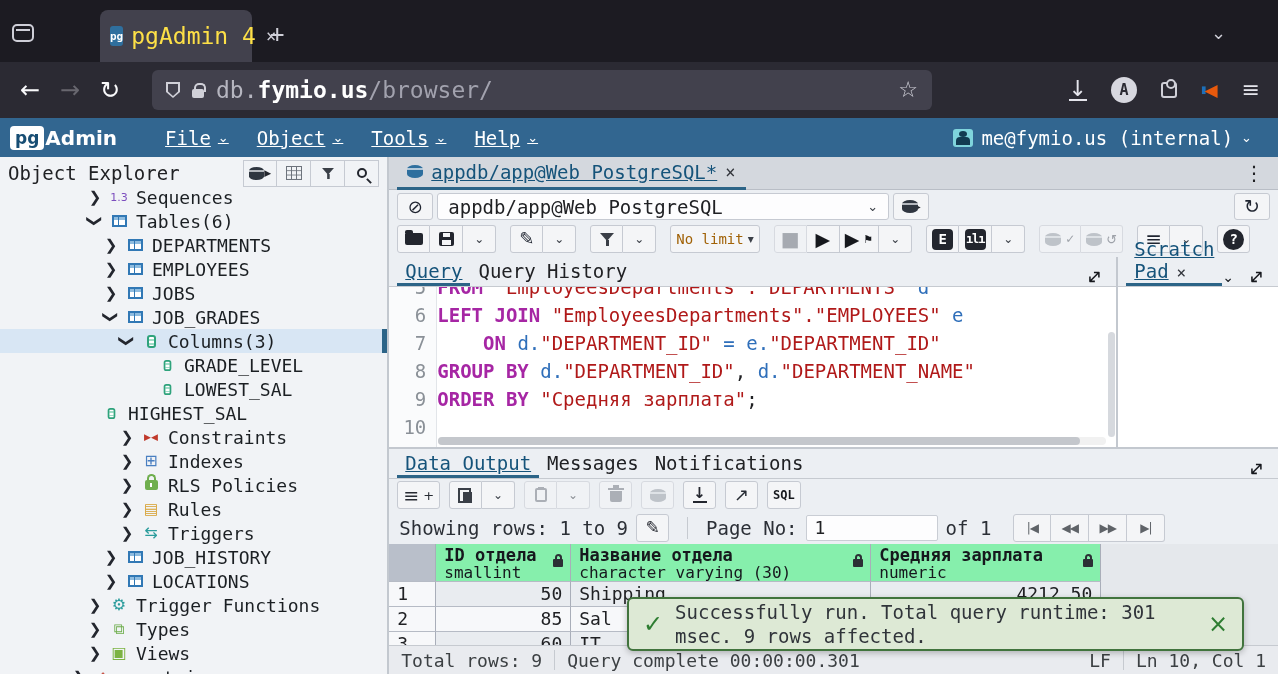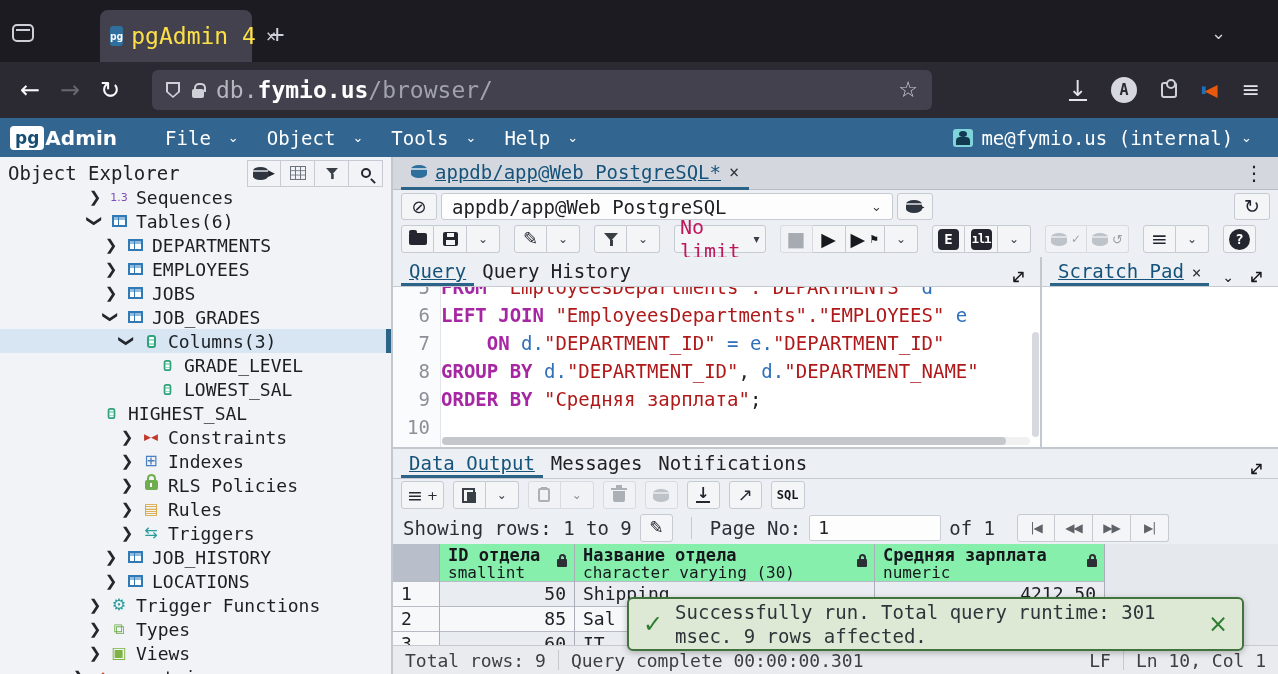--- a/index.html
+++ b/index.html
@@ -36,21 +36,21 @@
   .ic-acct { width:26px; height:26px; border-radius:50%; background:#d7d7df; color:#2b2a33; font:bold 15px "DejaVu Sans Mono"; display:flex; align-items:center; justify-content:center; }
   .ic-puzzle { width:16px; height:16px; border:2px solid #d0d0d8; border-radius:3px; position:relative; }
   .ic-puzzle::before { content:""; position:absolute; top:-5px; left:3px; width:6px; height:6px; border:2px solid #d0d0d8; border-radius:50%; background:#2b2a33; }
   .ic-mega { display:flex; align-items:center; }
 
   
   .appmenu { height:39px; background:#326690; display:flex; align-items:center; padding:0 10px; color:#fff; }
   .logo { display:flex; align-items:center; gap:1px; margin-right:34px; }
   .logo .pgbox { background:#fff; color:#174e74; border-radius:4px; font:bold 17px "DejaVu Sans",sans-serif; padding:2px 5px; }
   .logo .adm { font:bold 20px "DejaVu Sans",sans-serif; color:#fff; }
-  .menu-item { font-size:19px; margin:18px 14px; display:flex; align-items:center; gap:17px; }
+  .menu-item { font-size:19px; margin:18px 14px; display:flex; align-items:center; gap:7px;text-decoration:underline; }
   .menu-item .g, .userbox .g { font-size:13px; }
   .userbox { margin-left:auto; display:flex; align-items:center; gap:8px; font-size:19px; padding-right:16px; }
   .ic-user { width:20px; height:18px; position:relative; background:#7fd4dc; border-radius:3px; }
   .ic-user::before { content:""; position:absolute; left:6px; top:2px; width:8px; height:6px; background:#123b52; border-radius:50%; }
   .ic-user::after { content:""; position:absolute; left:3px; top:8px; width:14px; height:8px; background:#123b52; border-radius:4px 4px 0 0; }
 
   
   .workspace { display:flex; height:517px; }
   .sidebar { width:393px; background:#f1f3f6; border-right:2px solid #c3c8cf; position:relative; overflow:hidden; }
   .sb-head { height:32px; display:flex; align-items:center; padding:0 8px; }
@@ -81,27 +81,27 @@
   .conn-right { margin-left:auto; }
 
   .qt-toolbar { height:36px; display:flex; align-items:center; padding:0 8px; }
   .tgroup { display:flex; margin-right:14px; }
   .tbtn { height:28px; min-width:33px; background:#f4f5f7; border:1px solid #c6cad2; display:inline-flex; align-items:center; justify-content:center; padding:0 5px; gap:4px; }
   .tgroup .tbtn + .tbtn { border-left:none; }
   .tgroup .tbtn:first-child { border-radius:3px 0 0 3px; }
   .tgroup .tbtn:last-child { border-radius:0 3px 3px 0; }
   .tgroup .tbtn:only-child { border-radius:3px; }
   .tbtn.dis { opacity:.55; }
-  .tbtn .btxt { font-size:20px; color:#be185d; }
+  .tbtn .btxt { font-size:14px; color:#a16207; }
   .tbtn.sqlb .btxt { color:#16181d; font-weight:bold; font-size:12px; }
   .dd-solid { font-size:12px; color:#3a3f47; }
   .ddseg .g { font-size:12px; color:#3a3f47; }
 
   .split { display:flex; flex:1; min-height:0; }
-  .edcol { width:647px; display:flex; flex-direction:column; }
+  .edcol { width:727px; display:flex; flex-direction:column; }
   .sccol { flex:1; border-left:2px solid #c3c8cf; display:flex; flex-direction:column; }
   .subtabs { height:30px; display:flex; align-items:end; padding:0 8px; border-bottom:1px solid #c6cad0; background:#eceff3; }
   .subtab { font-size:19px; color:#202124; padding:2px 8px 4px 8px; }
   .subtab.act { color:#15537a; text-decoration:underline; border-bottom:3px solid #2c6487; padding-bottom:1px; }
   .subtab .x { color:#33363c; text-decoration:none; display:inline-block; margin-left:8px; font-size:16px; }
   .subtabs .right { margin-left:auto; display:flex; align-items:center; gap:14px; padding-right:6px; }
   .expand { transform:rotate(-45deg); font-size:19px; color:#16181d; }
   .chevdn { font-size:14px; color:#16181d; }
 
   .editor { flex:1; background:#fff; display:flex; position:relative; overflow:hidden; }

